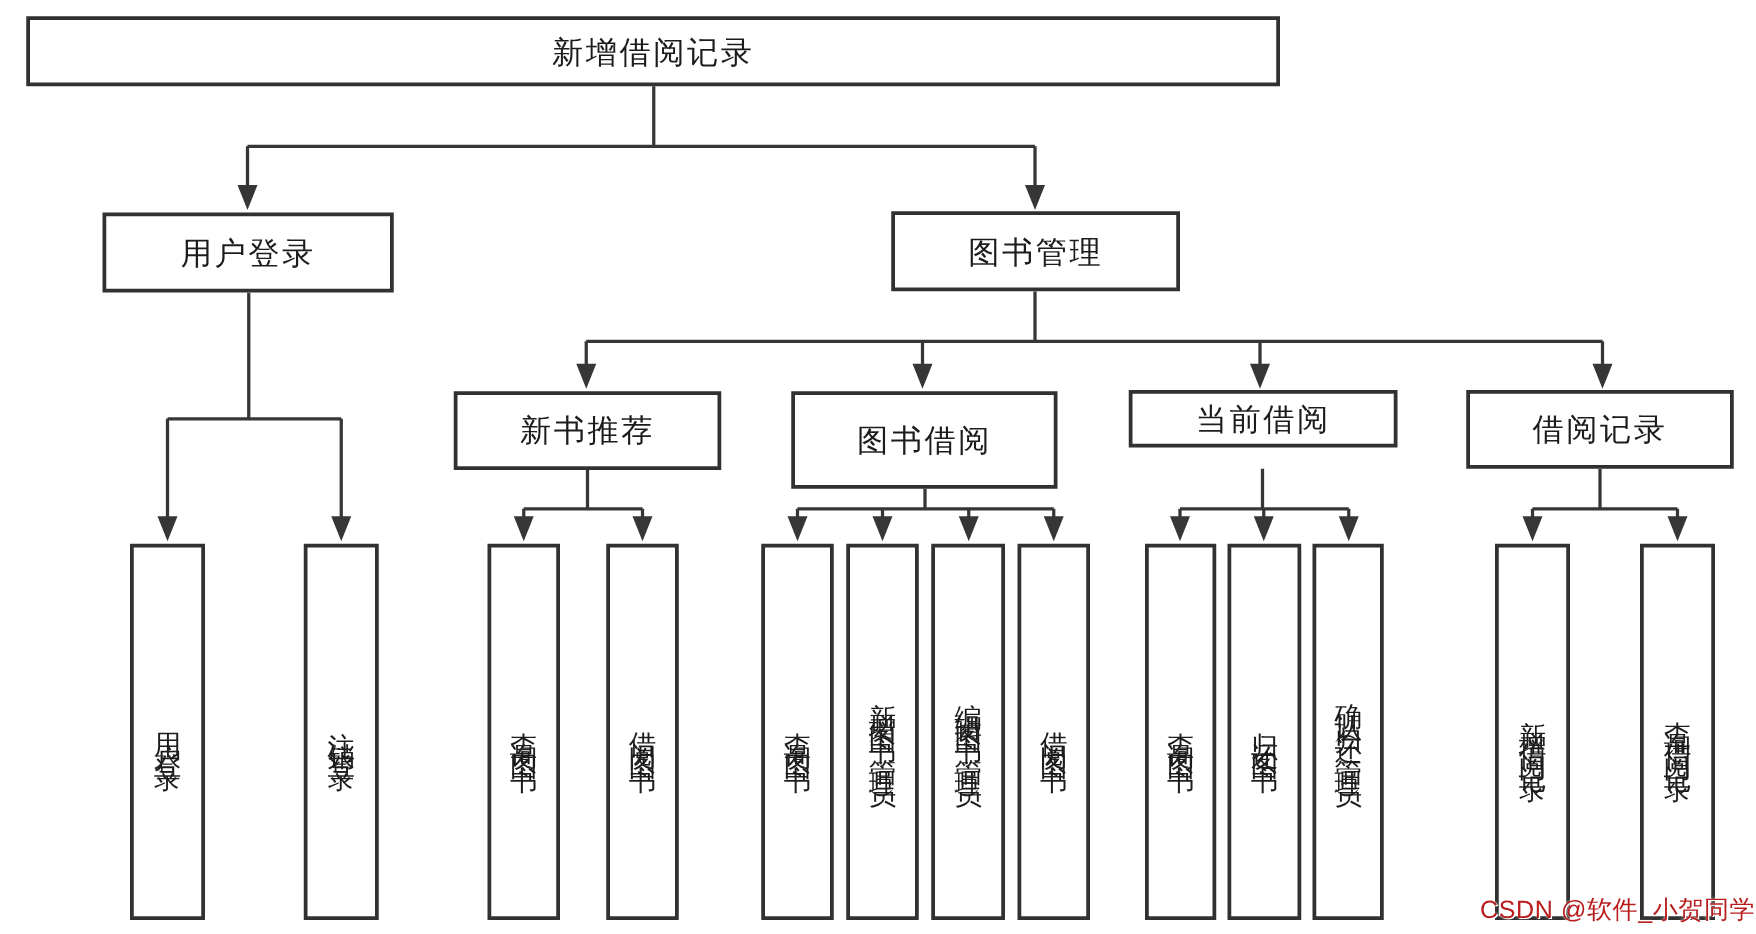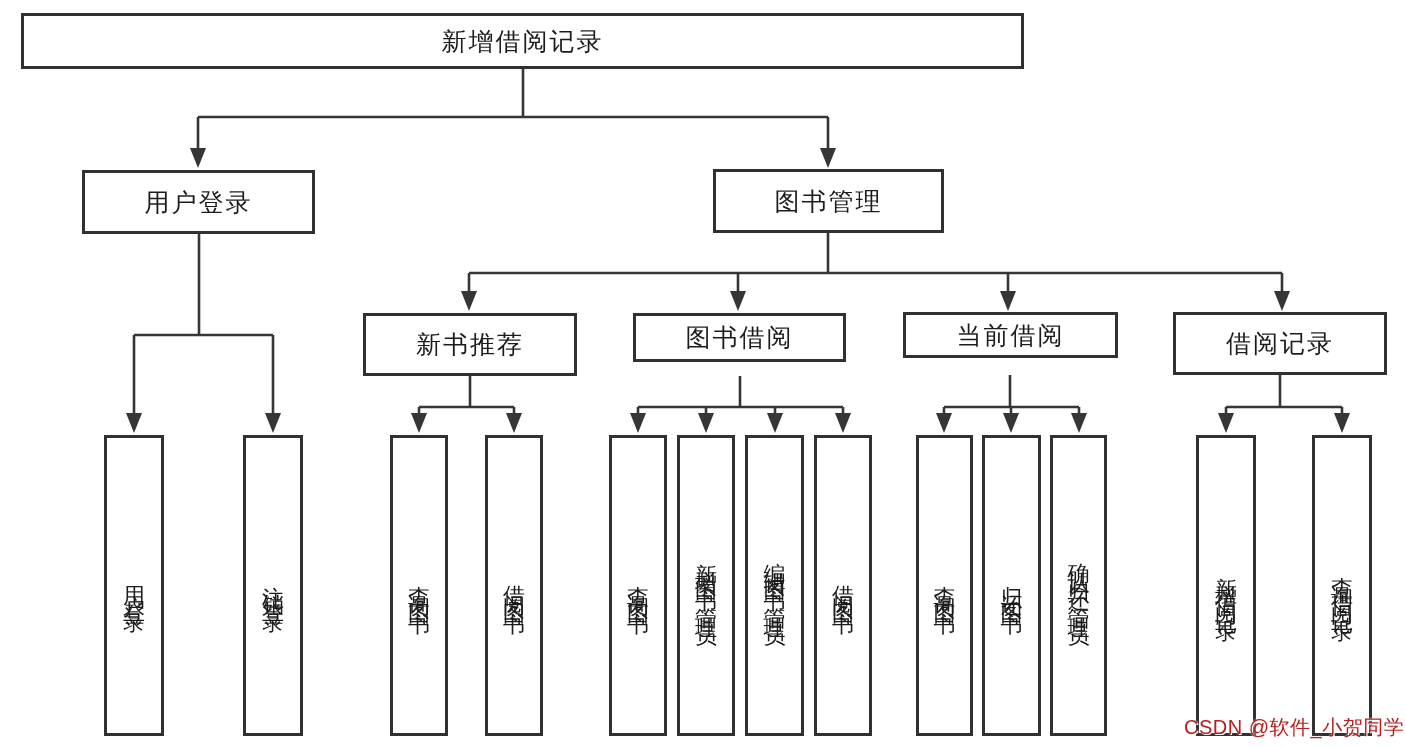--- a/index.html
+++ b/index.html
@@ -122,21 +122,21 @@
   <div class="node hnode" style="left:82px; top:170px; width:233px; height:64px;">
     <span>用户登录</span>
   </div>
   <div class="node hnode" style="left:713px; top:169px; width:231px; height:64px;">
     <span>图书管理</span>
   </div>
 
   <div class="node hnode" style="left:363px; top:313px; width:214px; height:63px;">
     <span>新书推荐</span>
   </div>
-  <div class="node hnode" style="left:633px; top:313px; width:213px; height:49px;">
+  <div class="node hnode" style="left:633px; top:313px; width:213px; height:78px;">
     <span>图书借阅</span>
   </div>
   <div class="node hnode" style="left:903px; top:312px; width:215px; height:46px;">
     <span>当前借阅</span>
   </div>
   <div class="node hnode" style="left:1173px; top:312px; width:214px; height:63px;">
     <span>借阅记录</span>
   </div>
 
   <div class="node vnode" style="left:104px; top:435px; width:60px; height:301px;">

